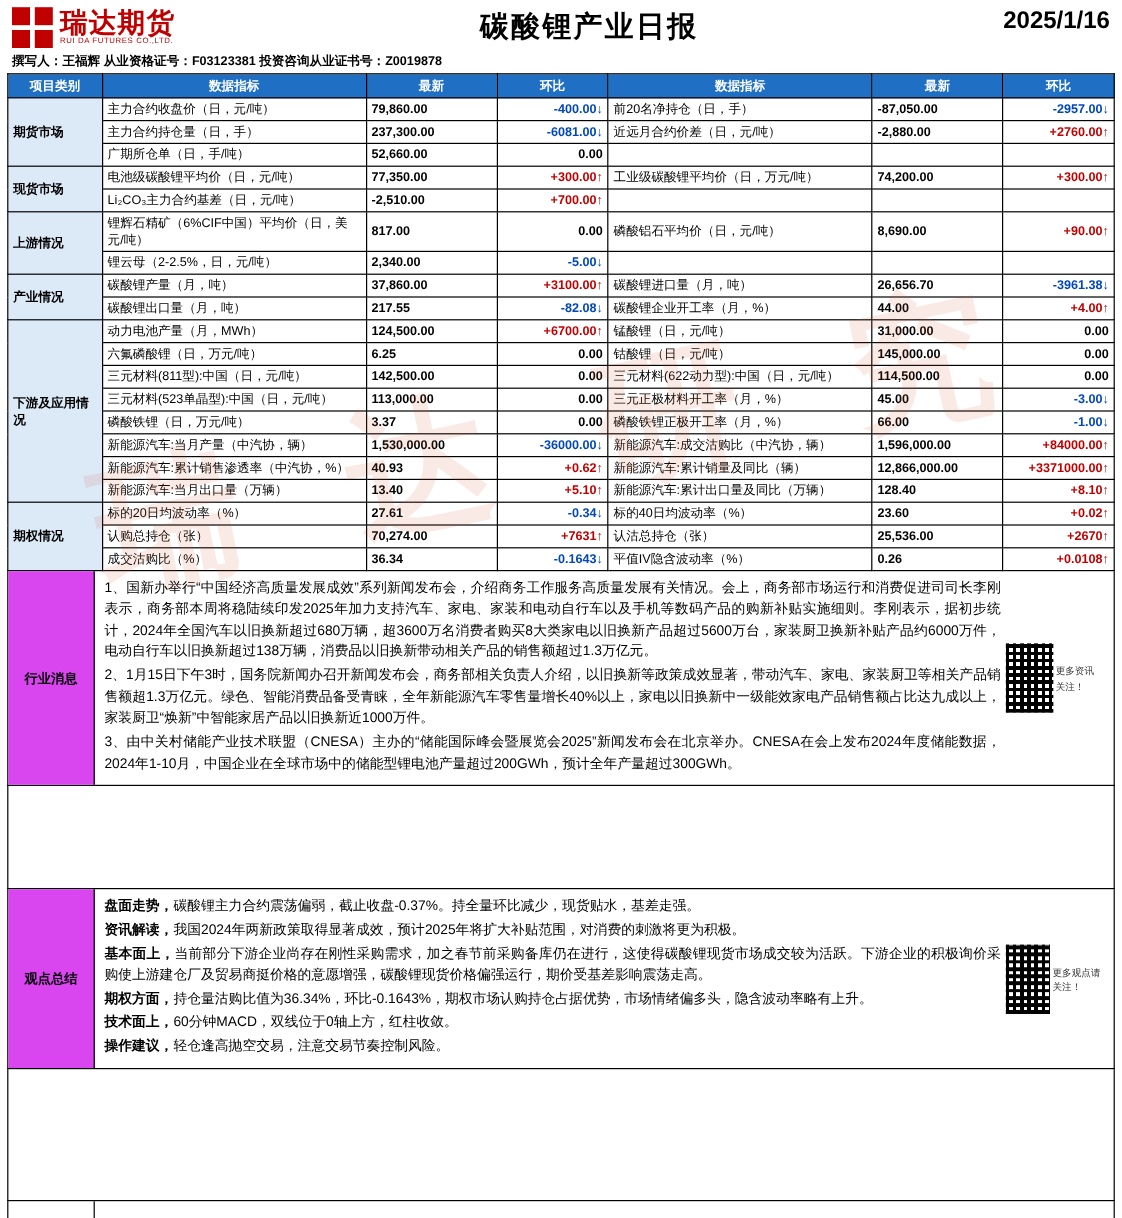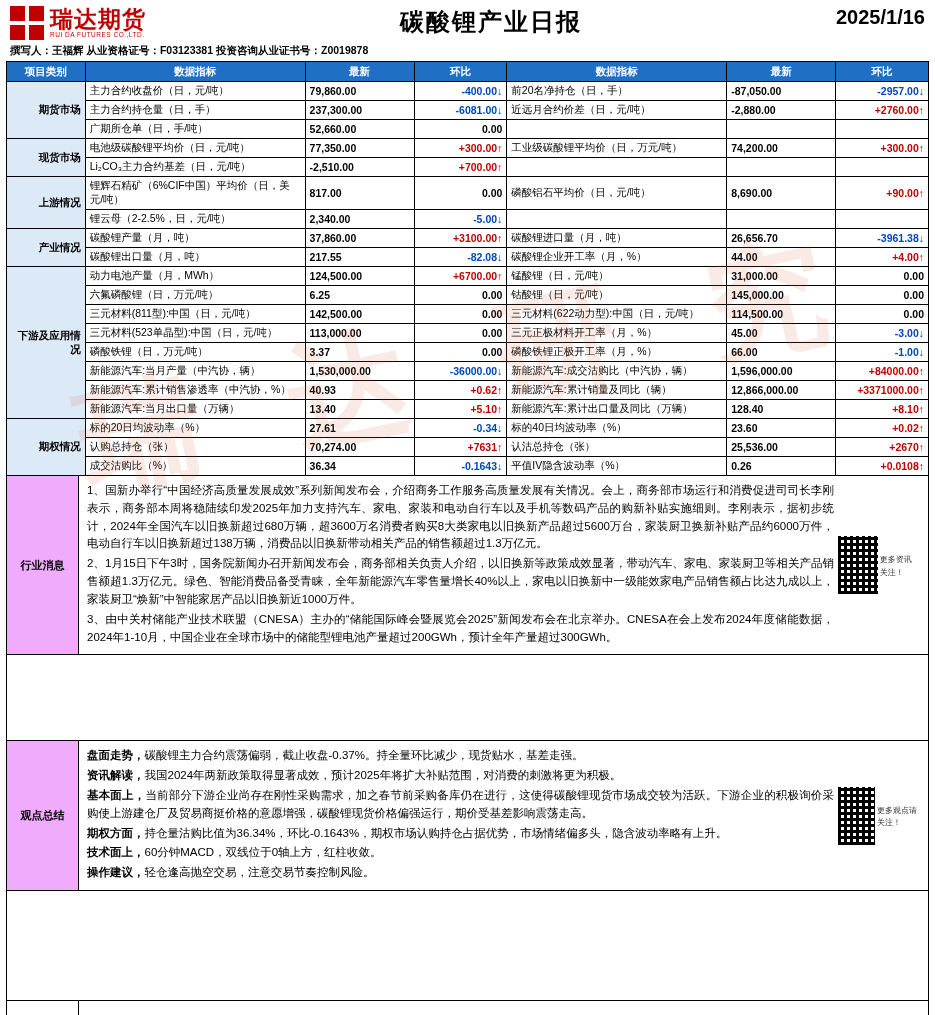--- a/index.html
+++ b/index.html
@@ -22,32 +22,32 @@
   .logo-text-en { font-size:6.5px; color:#C00000; letter-spacing:.5px; }
   .doc-title { font-size:24px; font-weight:bold; letter-spacing:2px; }
   .doc-date { font-size:20px; font-weight:bold; }
 
   .byline { font-size:10.5px; padding:2px 4px 3px 4px; font-weight:bold;}
 
   
   table.main { border-collapse: collapse; width: 100%; table-layout: fixed; }
   table.main th, table.main td { border: 1px solid #000; padding: 2px 4px; font-size: 10.5px; vertical-align: middle; }
   thead th { background:#1F6FC4; color:#fff; font-weight:bold; text-align:center; height:20px; }
-  td.cat { text-align:right; font-weight:bold; background:#DCE9F7; }
+  td.cat { text-align:left; font-weight:bold; background:#DCE9F7; }
   td.ind { text-align:left; }
   td.val { text-align:left; font-weight:bold; padding-right:12px; }
   td.chg { text-align:right; font-weight:bold; padding-right:14px; }
   .up { color:#C00000; }
   .down { color:#0047BA; }
   .zero { color:#000; }
 
   
   .block { border:1px solid #000; border-top:none; display:flex; }
   .block .cat { width:72px; min-width:72px; border-right:1px solid #000; display:flex; align-items:center; justify-content:center;
-                font-weight:bold; font-size:11px; background:#f0abfc; text-align:center; }
+                font-weight:bold; font-size:11px; background:#d946ef; text-align:center; }
   .block .body { flex:1; padding:6px 8px; font-size:11.5px; line-height:1.55; position:relative; }
   .block .body p { margin:0 0 2px 0; text-align:justify; }
   .qr { width:86px; min-width:86px; display:flex; flex-direction:row; align-items:center; justify-content:center; padding:4px 2px;}
   .qr .code { width:62px; height:62px; background:
       repeating-linear-gradient(0deg,#000 0 3px,#fff 3px 6px),
       repeating-linear-gradient(90deg,#000 0 3px,transparent 3px 6px);
       background-blend-mode:multiply; border:2px solid #fff; }
   .qr .cap { font-size:8px; color:#333; margin-top:3px; }
   .spacer-row { border:1px solid #000; border-top:none; height:86px; }
   .focus-row { border:1px solid #000; border-top:none; display:flex; height:54px; }

